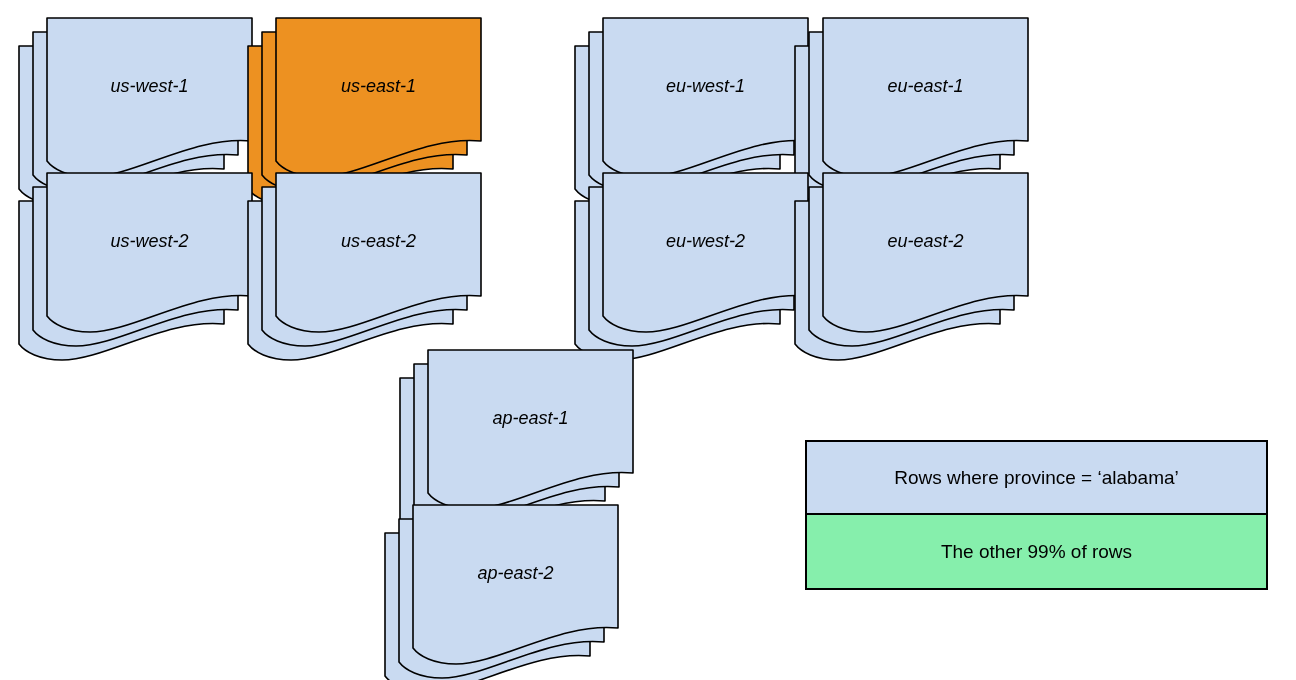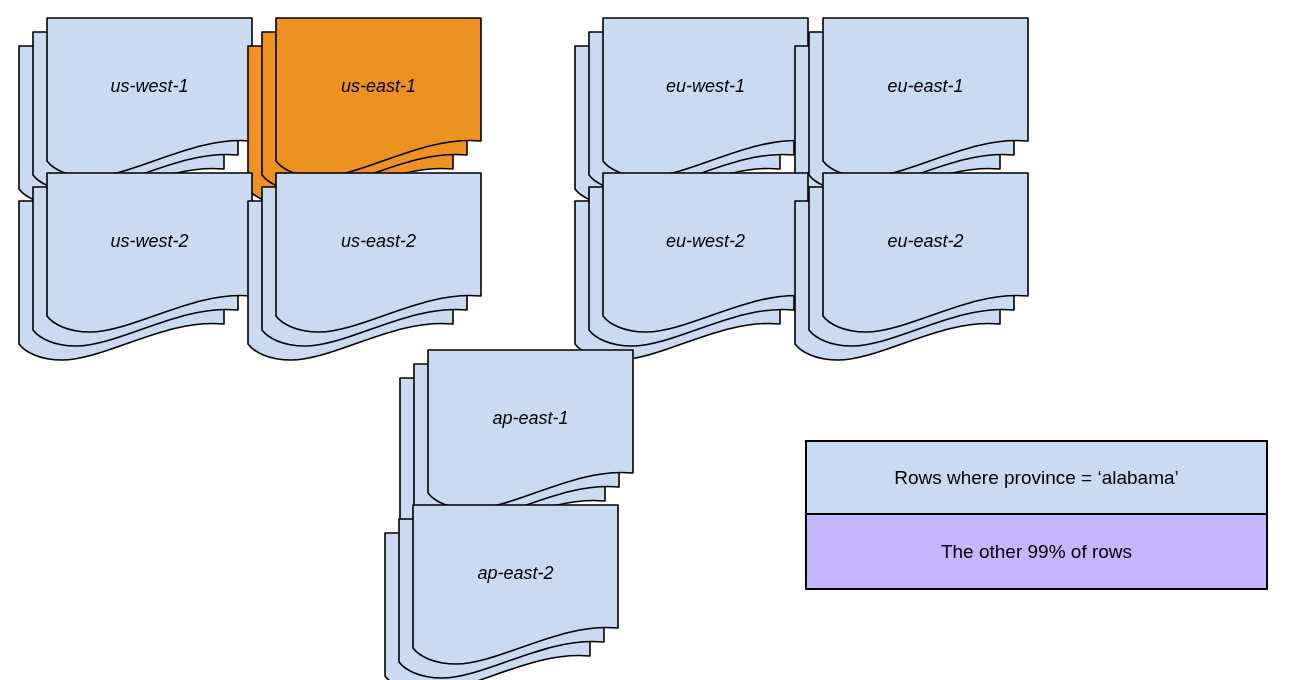--- a/index.html
+++ b/index.html
@@ -186,16 +186,16 @@
         <path class="doc-shape" d="M 0 0 L 205 0 L 205 123 C 147.6 117 , 86.1 159 , 43.05 159 C 20.5 159 , 6.1499999999999995 151 , 0 143 Z" fill="#C9DAF1"></path>
         <text class="doc-label" x="102.5" y="69.5">ap-east-2</text>
       </g>
     </svg>
   </div>
 
 <div class="legend" id="legend" style="left: 805px; top: 440px; width: 463px; height: 150px;">
   <div class="legend-row legend-row-top" id="legend-row-0" style="background: rgb(201, 218, 241);">
     <span>Rows where province = ‘alabama’</span>
   </div>
-  <div class="legend-row legend-row-bottom" id="legend-row-1" style="background: #c4b5fd;">
+  <div class="legend-row legend-row-bottom" id="legend-row-1" style="background: #86efac;">
     <span>The other 99% of rows</span>
   </div>
 </div>
 
 </body></html>

